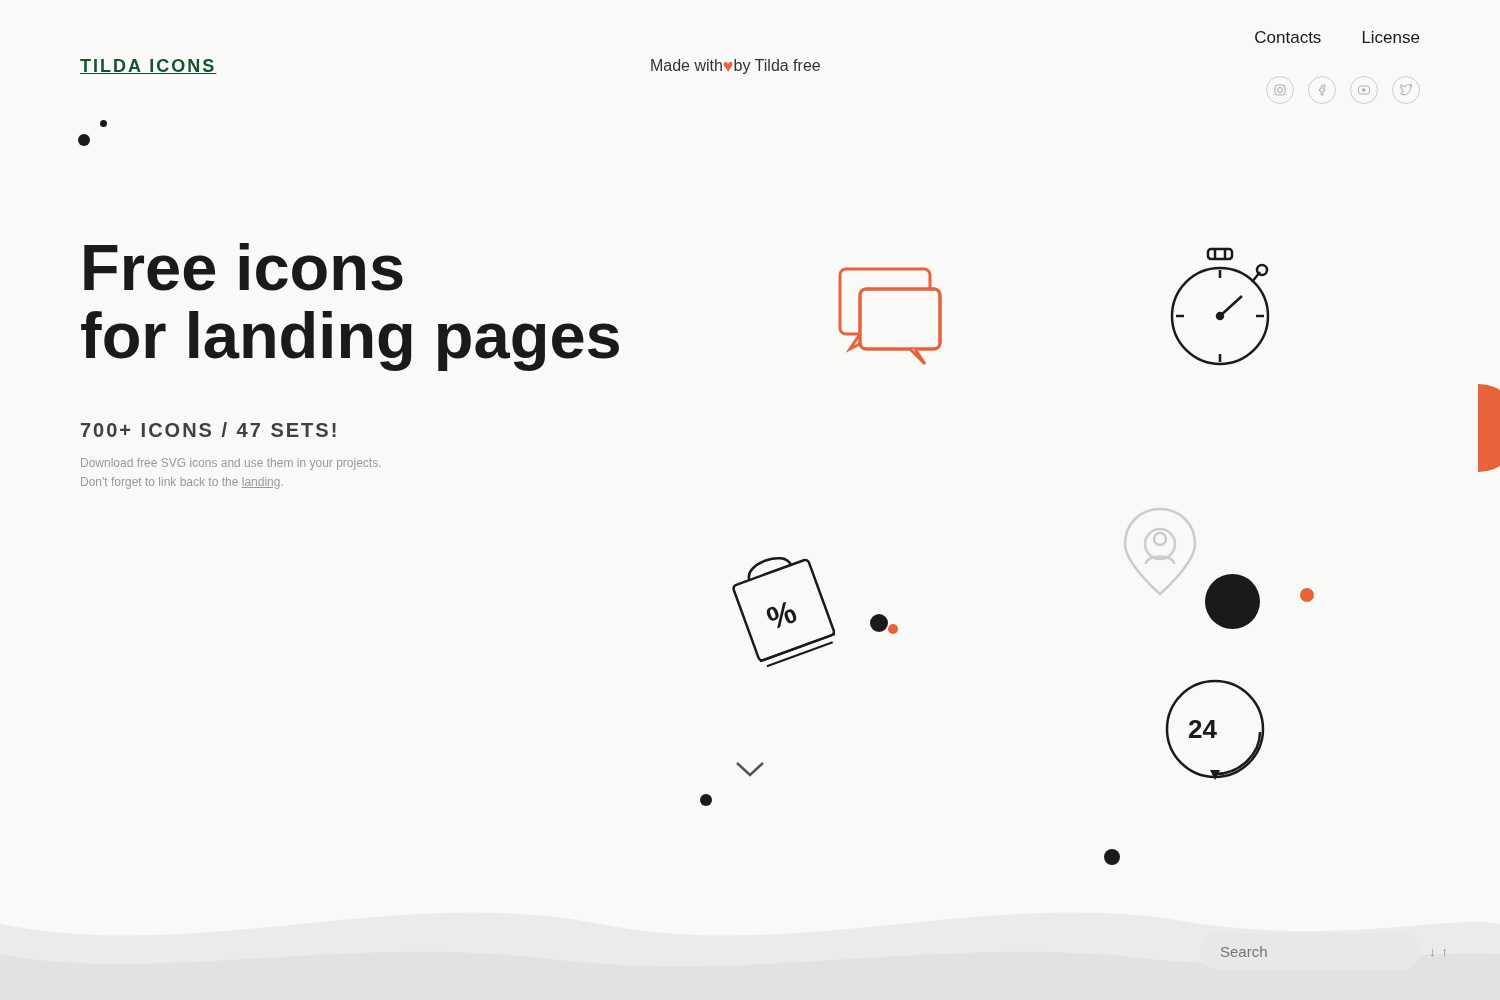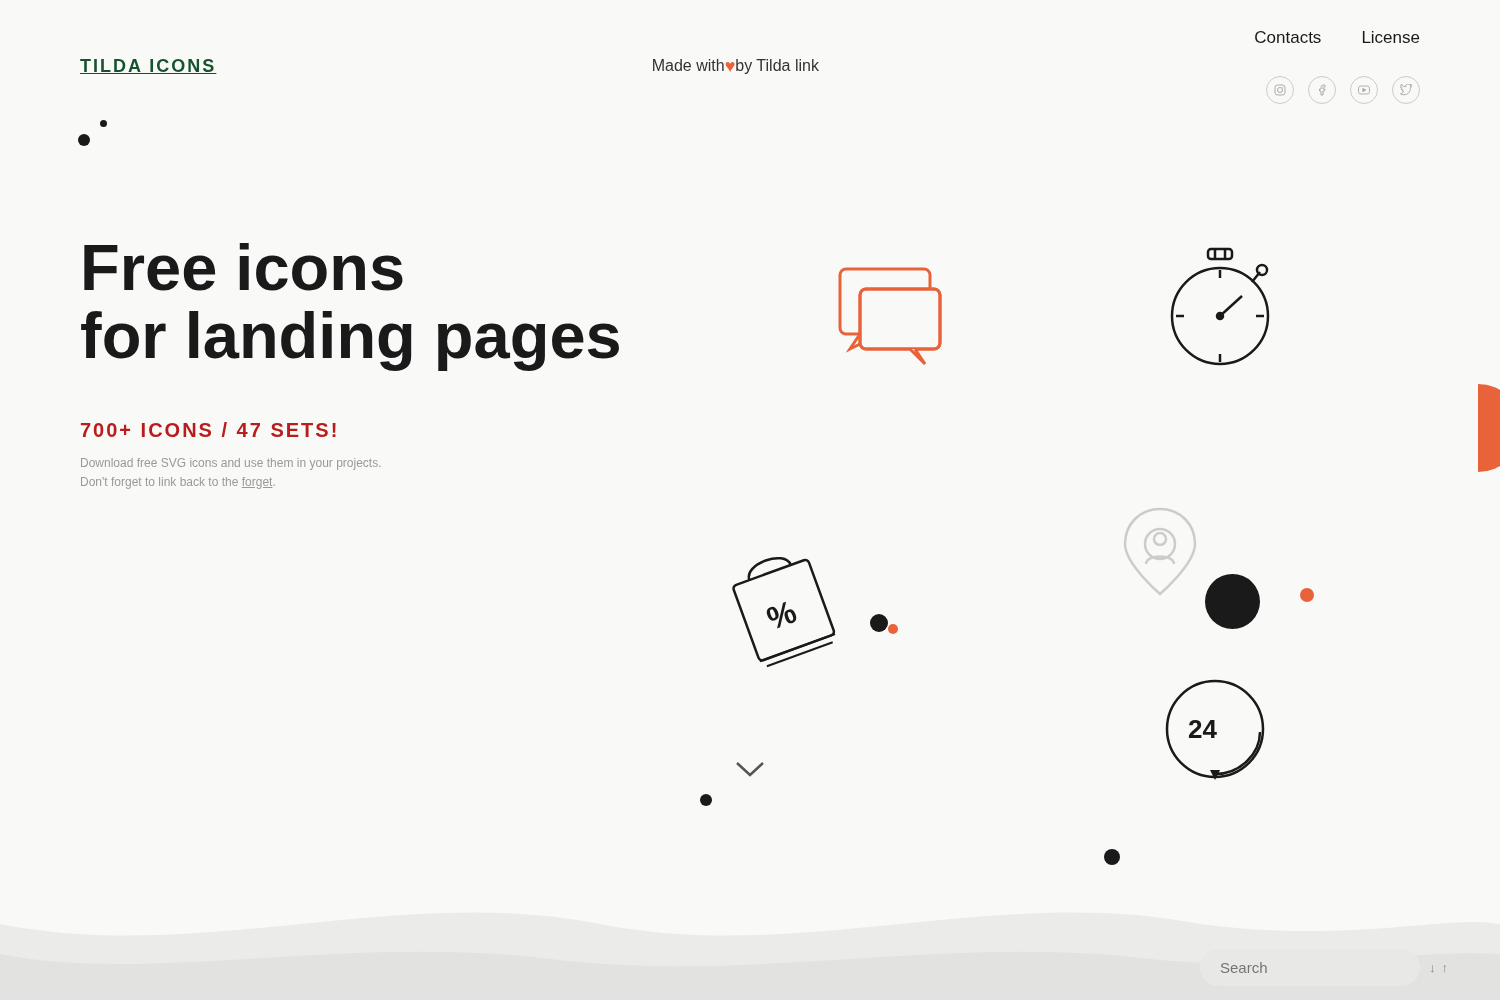--- a/index.html
+++ b/index.html
@@ -87,21 +87,21 @@
       font-weight: 900;
       color: #1a1a1a;
       line-height: 1.05;
       margin-top: 50px;
       max-width: 680px;
     }
 
     .stats-line {
       font-size: 20px;
       font-weight: 700;
-      color: #b91c1c;
+      color: #404040;
       letter-spacing: 2px;
       margin-top: 48px;
       text-transform: uppercase;
     }
 
     .description {
       font-size: 12px;
       color: #999;
       margin-top: 12px;
       line-height: 1.6;
@@ -177,21 +177,21 @@
   </style>
 </head>
 <body>
 
 <header>
   <div class="logo">TILDA ICONS</div>
 
   <div class="header-center">
     <span>Made with</span>
     <span class="heart-icon">♥</span>
-    <span>by Tilda link</span>
+    <span>by Tilda free</span>
   </div>
 
   <div class="header-right">
     <nav class="nav-links">
       <a class="nav-link">Contacts</a>
       <a class="nav-link">License</a>
     </nav>
     <div class="social-icons">
       <div class="social-icon">
         <svg width="12" height="12" viewBox="0 0 24 24" fill="none" stroke="#aaa" stroke-width="2">
@@ -229,21 +229,21 @@
     <h1 class="hero-title">
       <span>Free icons</span><br>
       <span>for landing pages</span>
     </h1>
 
     <div class="stats-line">700+ ICONS / 47 SETS!</div>
 
     <div class="description">
       <span>Download free SVG icons and use them in your projects.</span><br>
       <span>Don't forget to link back to the</span>
-      <a class="source-link">forget</a><span>.</span>
+      <a class="source-link">landing</a><span>.</span>
     </div>
   </div>
 
   <div class="deco-icon" style="top:160px; left:820px;">
     <svg width="130" height="110" viewBox="0 0 130 110" fill="none" stroke="#e8623a" stroke-width="3">
 
       <rect x="20" y="5" width="90" height="65" rx="6"></rect>
 
       <circle cx="50" cy="32" r="4" fill="#e8623a" stroke="none"></circle>
       <circle cx="65" cy="32" r="4" fill="#e8623a" stroke="none"></circle>
@@ -335,19 +335,19 @@
   <div class="orange-half-circle"></div>
 
   <div class="wave-container">
     <svg viewBox="0 0 1500 160" preserveAspectRatio="none" width="1500" height="160">
       <path d="M0 160 L0 80 C200 120 400 40 600 80 C800 120 1000 40 1200 80 C1350 100 1450 70 1500 80 L1500 160 Z" fill="#ebebea"></path>
       <path d="M0 160 L0 110 C150 140 350 90 550 115 C750 140 950 90 1150 115 C1300 130 1400 105 1500 110 L1500 160 Z" fill="#e2e2e0"></path>
     </svg>
   </div>
 </div>
 
-<div class="search-bar" style="position:fixed; bottom:14px; right:80px; z-index:100;">
+<div class="search-bar" style="position:fixed; bottom:30px; right:80px; z-index:100;">
   <input class="search-input" type="text" placeholder="Search" style="">
   <div class="search-arrows">
     <span class="arrow-btn">↓</span>
     <span class="arrow-btn">↑</span>
   </div>
 </div>
 
 </body></html>

